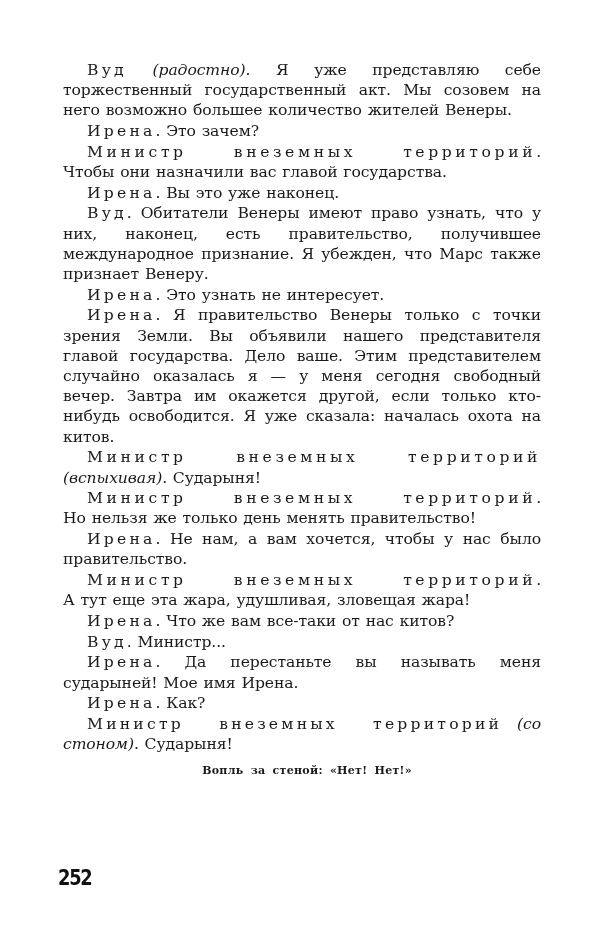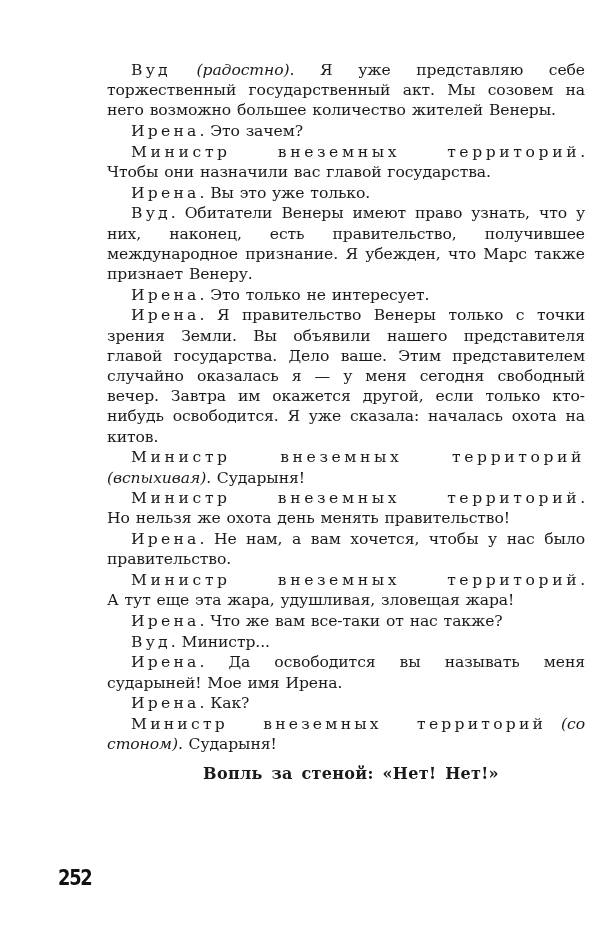--- a/index.html
+++ b/index.html
@@ -1,25 +1,25 @@
 <!DOCTYPE html>
 <html><head>
 <meta charset="utf-8">
 <style>
   html, body { margin: 0; padding: 0; background: #ffffff; }
   body { width: 600px; height: 941px; position: relative; overflow: hidden;
          font-family: "DejaVu Serif", "Liberation Serif", serif; color: #1a1a1a; }
-  .page { position: absolute; left: 63px; top: 60px; width: 478px; margin-left: 44px; }
+  .page { position: absolute; left: 63px; top: 60px; width: 478px; }
   .para { font-size: 15.6px; line-height: 20.2px; text-align: justify;
           text-indent: 24px; margin: 0; letter-spacing: -0.1px; word-spacing: 1px; }
   .para + .para { margin-top: 0.5px; }
   .spk { letter-spacing: 3.2px; }
   .spk.wide { letter-spacing: 3.6px; }
   .it { font-style: italic; }
-  .dir { margin-top: 10px; text-align: center; font-size: 16px; font-weight: bold;
+  .dir { margin-top: 10px; text-align: center; font-size: 11px; font-weight: bold;
          letter-spacing: 0.3px; word-spacing: 3px; padding-left: 10px; }
   .pageno { position: absolute; left: 58px; top: 866px; font-family: "DejaVu Sans", sans-serif;
             font-weight: bold; font-size: 21px; letter-spacing: -1.5px; transform: scaleX(0.85);
             transform-origin: left top; color: #111; }
 </style>
 </head>
 <body>
 
 <div class="page">
 
@@ -30,64 +30,64 @@
 
   <p class="para">
     <span class="spk">Ирена</span><span>. Это зачем?</span>
   </p>
 
   <p class="para">
     <span class="spk wide" style="word-spacing:34px;">Министр внеземных территорий</span><span>. Чтобы они назначили вас главой государства.</span>
   </p>
 
   <p class="para">
-    <span class="spk">Ирена</span><span>. Вы это уже только.</span>
+    <span class="spk">Ирена</span><span>. Вы это уже наконец.</span>
   </p>
 
 
   <p class="para">
     <span class="spk">Вуд</span><span>. Обитатели Венеры имеют право узнать, что у них, наконец, есть правительство, получившее международное признание. Я убежден, что Марс также признает Венеру.</span>
   </p>
 
   <p class="para">
-    <span class="spk">Ирена</span><span>. Это только не интересует.</span>
+    <span class="spk">Ирена</span><span>. Это узнать не интересует.</span>
   </p>
 
   <p class="para">
     <span class="spk">Ирена</span><span>. Я правительство Венеры только с точки зрения Земли. Вы объявили нашего представителя главой государства. Дело ваше. Этим представителем случайно оказалась я — у меня сегодня свободный вечер. Завтра им окажется другой, если только кто-нибудь освободится. Я уже сказала: началась охота на китов.</span>
   </p>
 
   <p class="para">
     <span class="spk wide" style="word-spacing:34px;">Министр внеземных территорий</span>
     <span class="it">(вспыхивая)</span><span>. Сударыня!</span>
   </p>
 
   <p class="para">
-    <span class="spk wide" style="word-spacing:34px;">Министр внеземных территорий</span><span>. Но нельзя же охота день менять правительство!</span>
+    <span class="spk wide" style="word-spacing:34px;">Министр внеземных территорий</span><span>. Но нельзя же только день менять правительство!</span>
   </p>
 
   <p class="para">
     <span class="spk">Ирена</span><span>. Не нам, а вам хочется, чтобы у нас было правительство.</span>
   </p>
 
 
   <p class="para">
     <span class="spk wide" style="word-spacing:34px;">Министр внеземных территорий</span><span>. А тут еще эта жара, удушливая, зловещая жара!</span>
   </p>
 
   <p class="para">
-    <span class="spk">Ирена</span><span>. Что же вам все-таки от нас также?</span>
+    <span class="spk">Ирена</span><span>. Что же вам все-таки от нас китов?</span>
   </p>
 
   <p class="para">
     <span class="spk">Вуд</span><span>. Министр...</span>
   </p>
 
   <p class="para">
-    <span class="spk">Ирена</span><span>. Да освободится вы называть меня сударыней! Мое имя Ирена.</span>
+    <span class="spk">Ирена</span><span>. Да перестаньте вы называть меня сударыней! Мое имя Ирена.</span>
   </p>
 
 
   <p class="para">
     <span class="spk">Ирена</span><span>. Как?</span>
   </p>
 
   <p class="para">
     <span class="spk" style="word-spacing:18px;">Министр внеземных территорий</span>
     <span class="it">(со стоном)</span><span>. Сударыня!</span>

